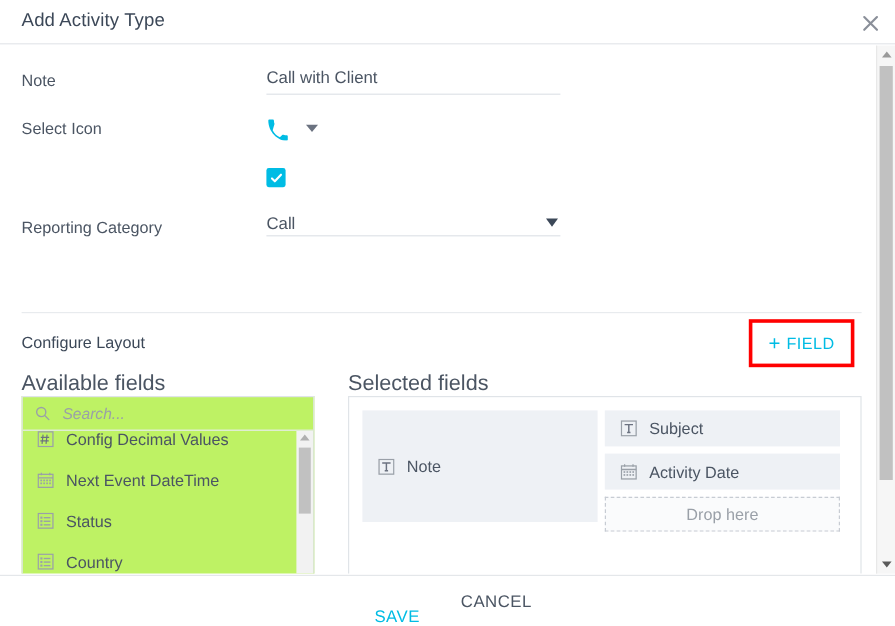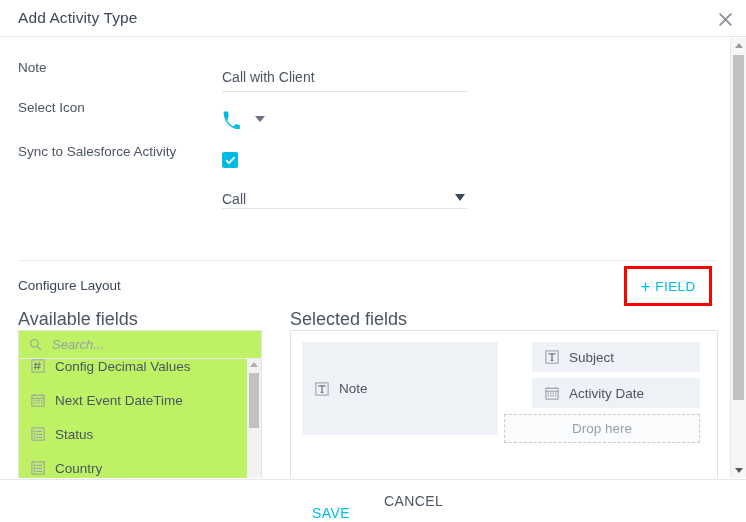--- a/index.html
+++ b/index.html
@@ -111,21 +111,21 @@
     width: 700px;
     height: 40px;
   }
   .form-label {
     position: absolute;
     left: 0;
     top: 4px;
     font-size: 13.5px;
     color: #4b5563;
   }
-  .field-col { position: absolute; left: 204px; top: 12px; width: 245px; }
+  .field-col { position: absolute; left: 204px; top: 0; width: 245px; }
 
   .text-input {
     width: 245px;
     border: none;
     border-bottom: 1px solid #dfe3e8;
     font-size: 14px;
     color: #4b5563;
     font-family: "Liberation Sans", sans-serif;
     padding: 0 0 6px 0;
     outline: none;
@@ -357,21 +357,20 @@
     gap: 10px;
     padding-left: 13px;
     box-sizing: border-box;
     cursor: move;
   }
   .placed-field.note {
     height: 93px;
   }
   .placed-field.single {
     height: 30px;
-    margin-left: 28px;
   }
   .placed-field-label {
     font-size: 13.5px;
     color: #4b5563;
   }
   .drop-here {
     height: 29px;
     border: 1px dashed #c7ccd3;
     box-sizing: border-box;
     display: flex;
@@ -448,31 +447,31 @@
             <svg class="phone-icon" width="19" height="19" viewBox="0 0 24 24" aria-hidden="true">
               <path fill="#00bce4" d="M6.6 10.8c1.7 3.3 4.3 5.9 7.6 7.6l2.5-2.5c.3-.3.8-.4 1.2-.3 1.1.4 2.4.6 3.6.6.6 0 1 .4 1 1V21c0 .6-.4 1-1 1C11.6 22 2 12.4 2 .6c0-.6.4-1 1-1h3.9c.6 0 1 .4 1 1 0 1.3.2 2.5.6 3.6.1.4 0 .9-.3 1.2L6.6 10.8z" transform="translate(0,2.4)"></path>
             </svg>
           </span>
           <span class="caret-down"></span>
         </div>
       </div>
     </div>
 
     <div class="form-row" style="top:102px;">
-      <div class="form-label">Sync to Salesforce Activity</div>
       <div class="field-col">
         <div class="checkbox">
           <svg width="11" height="11" viewBox="0 0 12 12" aria-hidden="true">
             <path d="M1.8 6.2 L4.4 8.8 L10 2.8" stroke="#ffffff" stroke-width="1.9" fill="none" stroke-linecap="round" stroke-linejoin="round"></path>
           </svg>
         </div>
       </div>
     </div>
 
     <div class="form-row" style="top:140px;">
+      <div class="form-label">Reporting Category</div>
       <div class="field-col">
         <div class="select-wrap">
           <span class="select-value">Call</span>
           <span class="select-caret"></span>
         </div>
       </div>
     </div>
 
     <div class="divider"></div>
 

